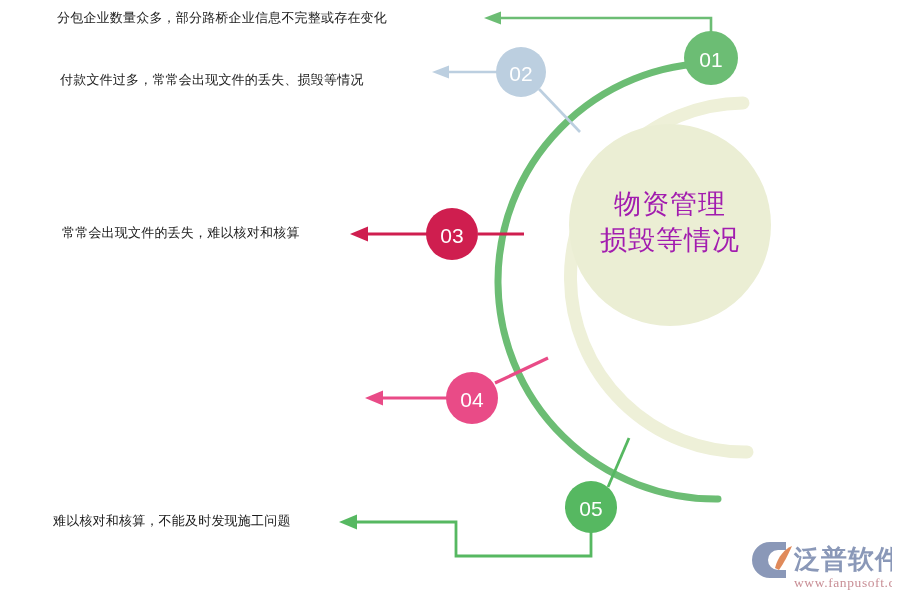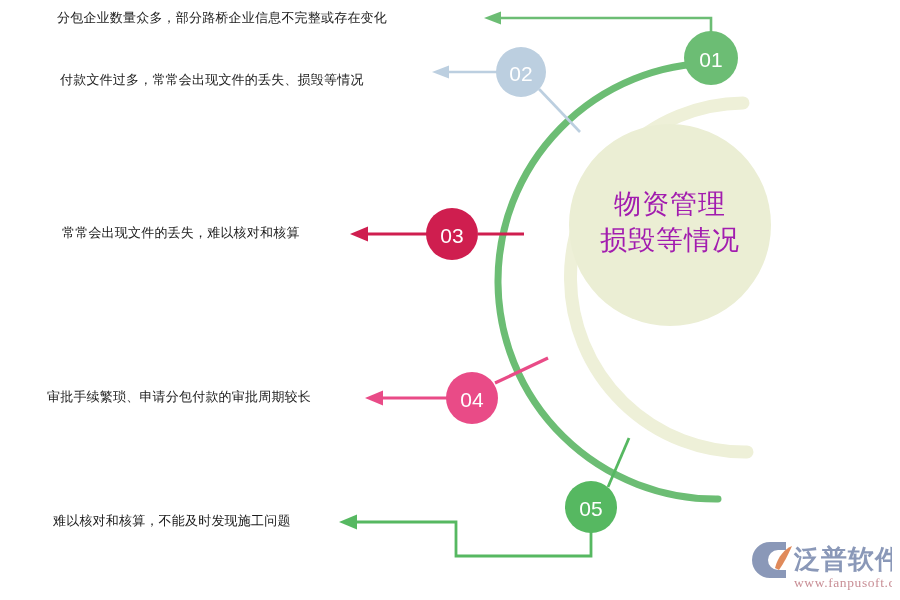--- a/index.html
+++ b/index.html
@@ -137,21 +137,20 @@
     </g>
 
   </svg>
 
   <div class="label-text" style="left:57px; top:10px;">分包企业数量众多，部分路桥企业信息不完整或存在变化</div>
 
   <div class="label-text" style="left:60px; top:64px;margin-top:8px;">付款文件过多，常常会出现文件的丢失、损毁等情况</div>
 
   <div class="label-text" style="left:62px; top:225px;">常常会出现文件的丢失，难以核对和核算</div>
 
-  <div class="label-text" style="left:47px; top:389px;">审批手续繁琐、申请分包付款的审批周期较长</div>
 
   <div class="label-text" style="left:53px; top:513px;">难以核对和核算，不能及时发现施工问题</div>
 
   <div class="center-title" style="left:565px; top:187px;">
     <div>物资管理</div>
     <div>损毁等情况</div>
   </div>
 
   <svg id="logo" viewBox="0 0 140 58">
     <g>

